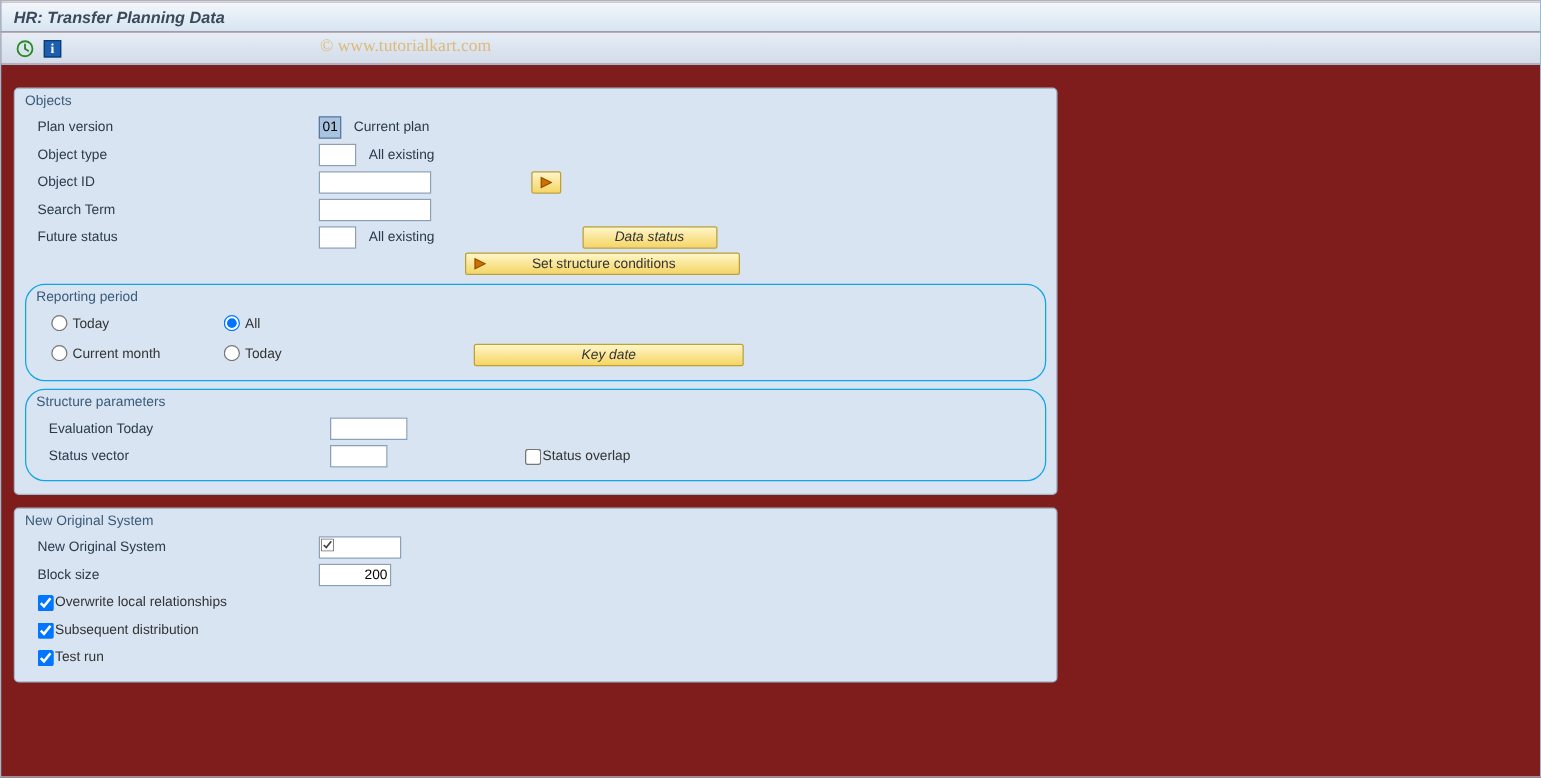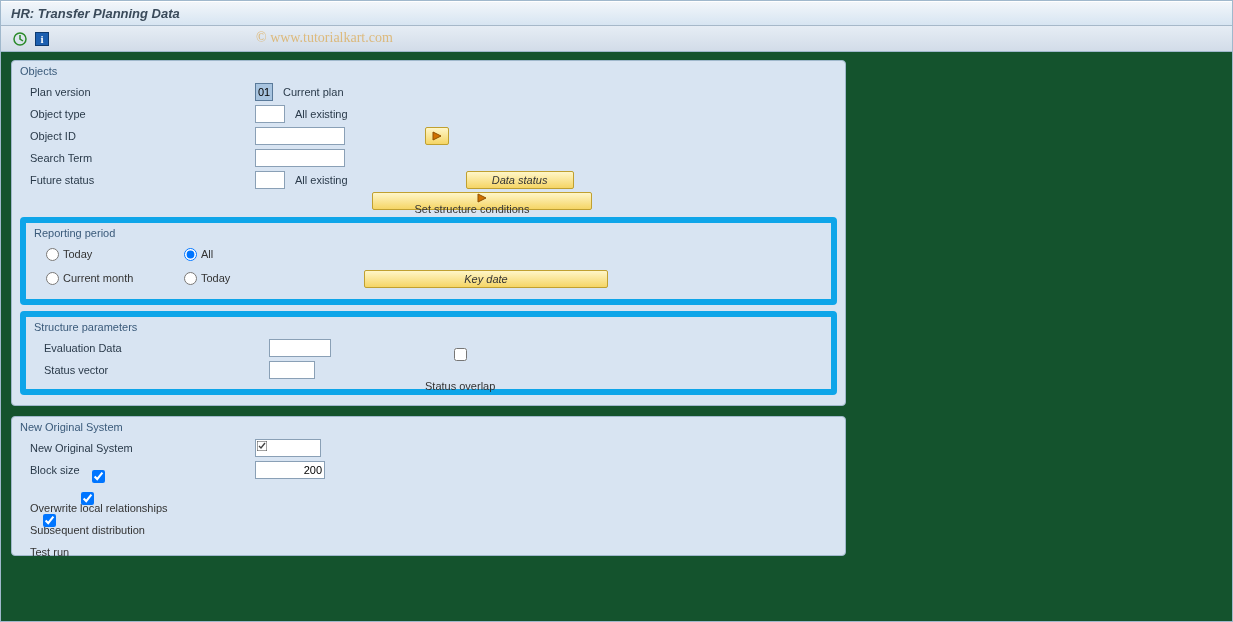--- a/index.html
+++ b/index.html
@@ -8,21 +8,21 @@
       font-size: 11px;
       background: #f5f5f5;
       color: #333;
       width: 1233px;
       height: 622px;
       overflow: hidden;
     }
     .window {
       width: 100%;
       height: 100%;
-      background: #14532d;
+      background: #7f1d1d;
       border: 1px solid #a0b8cc;
     }
     .titlebar {
       background: linear-gradient(to bottom, #f2f6fa 0%, #d7e5f2 100%);
       padding: 4px 10px;
       border-top: 1px solid #fff;
       border-bottom: 1px solid #a6b8c9;
       font-size: 13px;
       font-weight: bold;
       font-style: italic;
@@ -60,21 +60,21 @@
     .watermark {
       position: absolute;
       left: 255px;
       top: 4px;
       color: rgba(220,150,30,0.55);
       font-size: 14px;
       font-weight: normal;
       font-family: Liberation Serif, serif;
     }
     .content {
-      padding: 8px 10px;
+      padding: 18px 10px;
     }
     .groupbox {
       background: #d8e4f2;
       border: 1px solid #a0b8cc;
       border-radius: 4px;
       margin-bottom: 10px;
       width: 835px;
       padding-bottom: 8px;
     }
     .group-title {
@@ -150,25 +150,25 @@
       border-radius: 2px;
       font-size: 11px;
       padding: 0 8px;
       display: inline-flex;
       align-items: center;
       justify-content: center;
       cursor: pointer;
       color: #333;
       font-style: italic;
     }
-    .yel-btn-wide { width: 244px; }
+    .yel-btn-wide { width: 216px; margin-left: 20px; }
     .inner-group {
       background: #d8e4f2;
-      border: 6px solid #0ea5e9;
-      border-radius: 4px;
+      border: 1px solid #0ea5e9;
+      border-radius: 16px;
       margin: 6px 8px 2px 8px;
       padding-bottom: 8px;
     }
     .radio-row {
       display: flex;
       align-items: center;
       padding: 0 8px;
       height: 24px;
     }
     .radio-col1 { width: 150px; padding-left: 12px; }
@@ -180,23 +180,22 @@
       cursor: pointer;
     }
     .radio-wrap input[type="radio"] {
       width: 13px;
       height: 13px;
       cursor: pointer;
     }
     .check-wrap {
       display: inline-flex;
       align-items: center;
-      gap: 19px;
-      cursor: pointer;
-      flex-direction: column;
+      gap: 1px;
+      cursor: pointer;
     }
     .check-wrap input[type="checkbox"] {
       width: 13px;
       height: 13px;
       cursor: pointer;
     }
     .input-right { text-align: right; }
     .struct-btn-row {
       display: flex;
       align-items: center;
@@ -209,21 +208,20 @@
       height: 18px;
       background: linear-gradient(to bottom, #fff6c8 0%, #f5d565 100%);
       border: 1px solid #c0a030;
       border-radius: 2px;
       font-size: 11px;
       display: inline-flex;
       align-items: center;
       cursor: pointer;
       color: #333;
       position: relative;
-      flex-direction: column;
     }
     .struct-btn .icon-slot {
       width: 22px;
       display: inline-flex;
       align-items: center;
       justify-content: center;
     }
     .struct-btn .btn-text {
       flex: 1;
       text-align: center;
@@ -323,21 +321,21 @@
               <span>Today</span>
             </label>
           </span>
           <button class="yel-btn yel-btn-wide">Key date</button>
         </div>
       </div>
 
       <div class="inner-group">
         <div class="group-title">Structure parameters</div>
         <div class="row">
-          <span class="lbl">Evaluation Data</span>
+          <span class="lbl">Evaluation Today</span>
           <input class="input-med" value="" style="">
         </div>
         <div class="row">
           <span class="lbl">Status vector</span>
           <input class="input-med" style="width: 46px;" value="">
           <span style="width:110px"></span>
           <label class="check-wrap">
             <input type="checkbox" style="">
             <span>Status overlap</span>
           </label>
@@ -355,21 +353,21 @@
             <svg viewBox="0 0 10 10" width="10" height="10">
                 <rect x="0" y="0" width="10" height="10" fill="none" stroke="#444" stroke-width="1"></rect>
                 <path d="M2 2 L8 8 M8 2 L2 8" stroke="#444" stroke-width="0" fill="none"></path>
                 <path d="M2 5 L4 7 L8 2" stroke="#444" stroke-width="1.4" fill="none"></path>
               </svg>
           </span>
         </span>
       </div>
       <div class="row">
         <span class="lbl">Block size</span>
-        <input class="input-med input-right" style="width: 70px;" value="200">
+        <input class="input-med input-right" style="width: 58px;" value="200">
       </div>
       <div class="row">
         <label class="check-wrap" style="padding-left:10px">
           <input type="checkbox" checked="" style="">
           <span>Overwrite local relationships</span>
         </label>
       </div>
       <div class="row">
         <label class="check-wrap" style="padding-left:10px">
           <input type="checkbox" checked="" style="">

